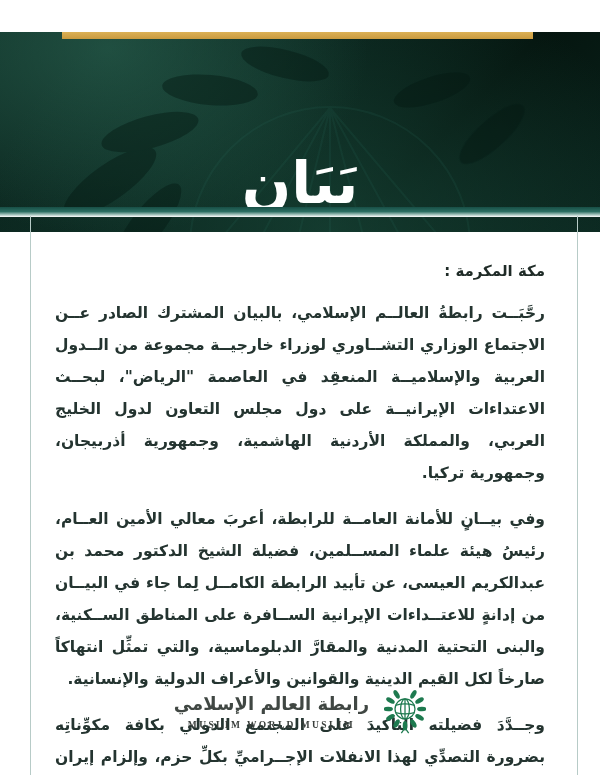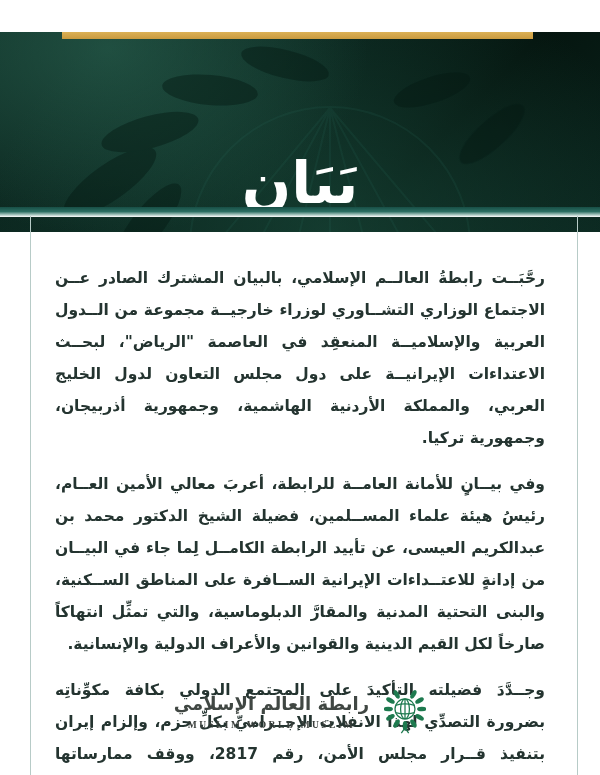--- a/index.html
+++ b/index.html
@@ -112,20 +112,21 @@
 
     <h1 class="bayan">بَيَان</h1>
   </header>
 
   <div class="teal-band"></div>
 
   <div class="frame-line left"></div>
   <div class="frame-line right"></div>
 
   <main class="content">
+    <h2 class="location">مكة المكرمة :</h2>
     <p>رحَّبَــت رابطةُ العالــم الإسلامي، بالبيان المشترك الصادر عــن الاجتماع الوزاري التشــاوري لوزراء خارجيــة مجموعة من الــدول العربية والإسلاميــة المنعقِد في العاصمة "الرياض"، لبحــث الاعتداءات الإيرانيــة على دول مجلس التعاون لدول الخليج العربي، والمملكة الأردنية الهاشمية، وجمهورية أذربيجان، وجمهورية تركيا.</p>
     <p>وفي بيــانٍ للأمانة العامــة للرابطة، أعربَ معالي الأمين العــام، رئيسُ هيئة علماء المســلمين، فضيلة الشيخ الدكتور محمد بن عبدالكريم العيسى، عن تأييد الرابطة الكامــل لِما جاء في البيــان من إدانةٍ للاعتــداءات الإيرانية الســافرة على المناطق الســكنية، والبنى التحتية المدنية والمقارَّ الدبلوماسية، والتي تمثِّل انتهاكاً صارخاً لكل القيم الدينية والقوانين والأعراف الدولية والإنسانية.</p>
     <p>وجــدَّدَ فضيلته التأكيدَ على المجتمع الدولي بكافة مكوِّناتِه بضرورة التصدِّي لهذا الانفلات الإجــراميِّ بكلِّ حزم، وإلزام إيران بتنفيذ قــرار مجلس الأمن، رقم 2817، ووقف ممارساتها العدوانية التي تستهدف دول الجوار، وتزعزع الأمن والاستقرار في المنطقة والعالم.</p>
   </main>
 
   <footer class="logo-block">
     <div class="logo-text">
       <div class="logo-ar">رابطة العالم الإسلامي</div>
       <div class="logo-en">MUSLIM WORLD MUSLIM</div>
     </div>

